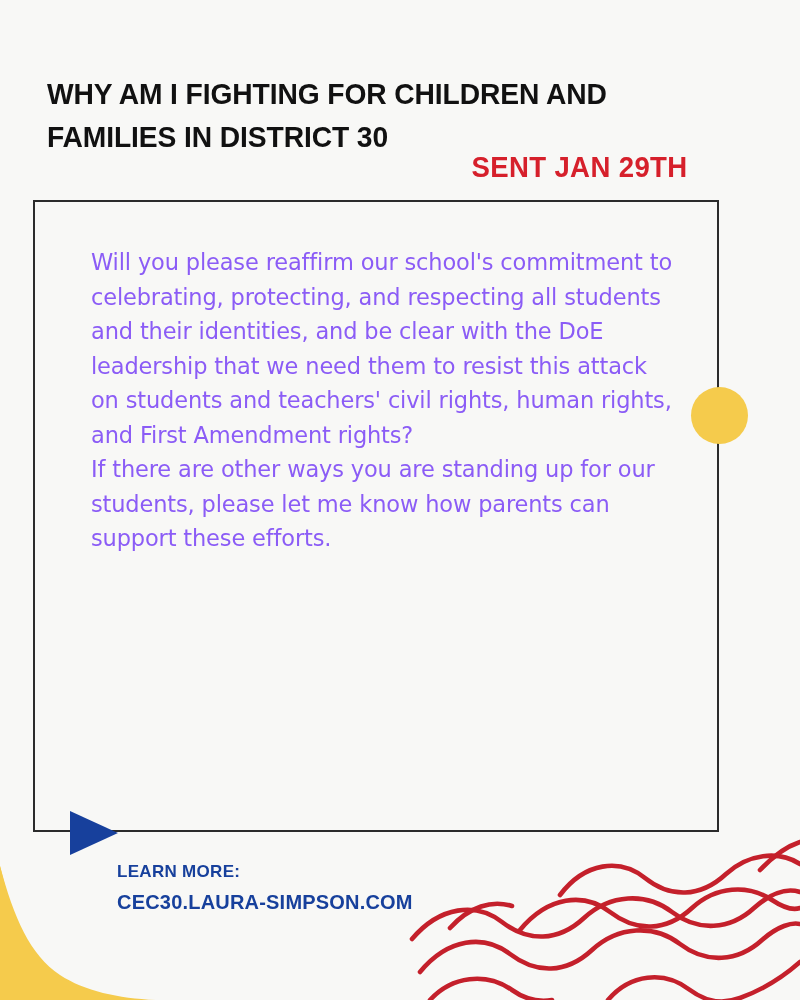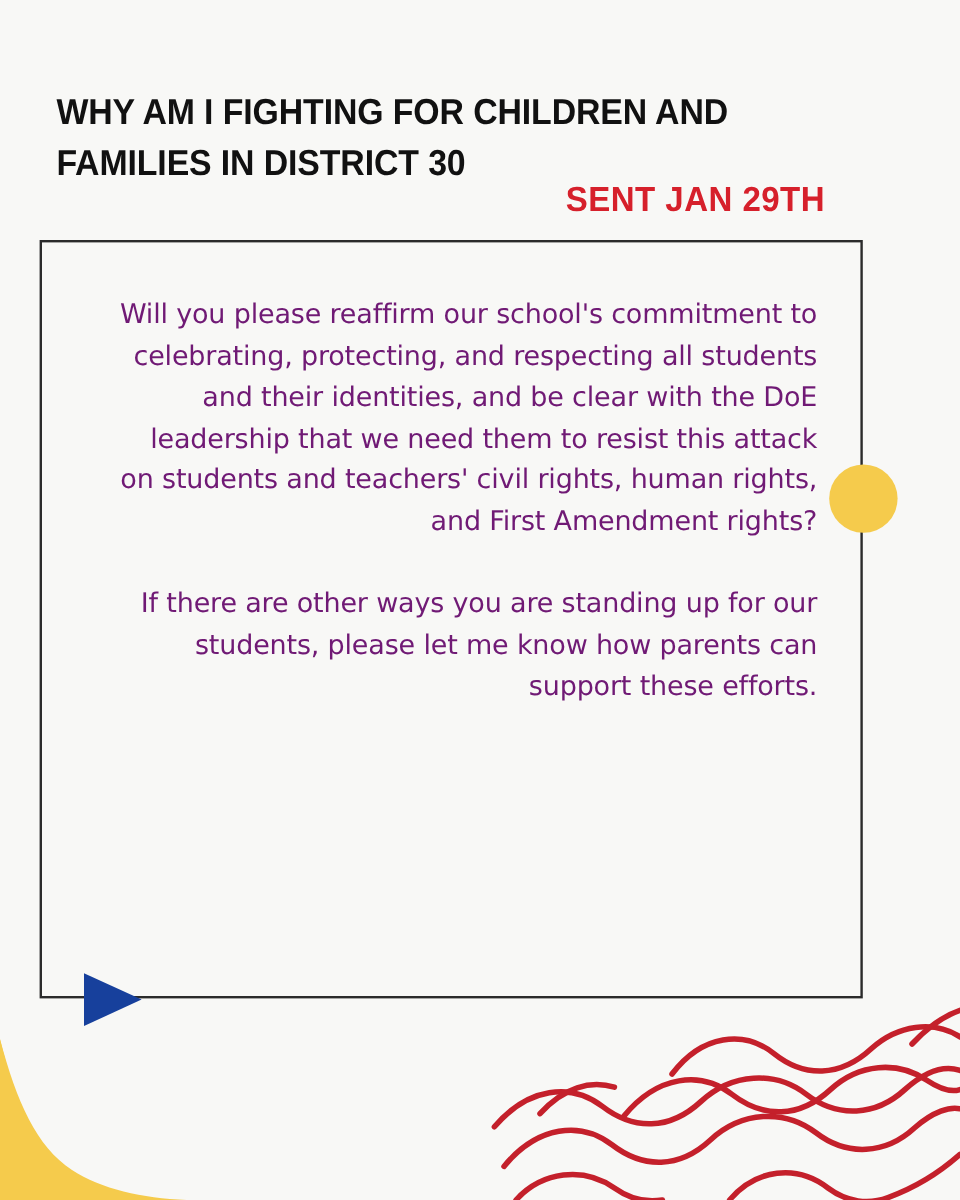--- a/index.html
+++ b/index.html
@@ -77,29 +77,27 @@
   }
 
   .letter-body {
     position: absolute;
     left: 56px;
     top: 43px;
     width: 590px;
     font-family: "DejaVu Sans", sans-serif;
     font-size: 22.5px;
     line-height: 34.5px;
-    color: #701a75;
+    color: #8b5cf6;
     letter-spacing: -0.15px;
-    text-align: right;
   }
   .letter-body p {
     margin: 0;
   }
   .letter-body p + p {
-    margin-top: 34px;
   }
 
   
   .yellow-circle {
     position: absolute;
     left: 691px;
     top: 387px;
     width: 57px;
     height: 57px;
     border-radius: 50%;
@@ -177,14 +175,18 @@
     <div class="letter-body">
       <p>Will you please reaffirm our school's commitment to celebrating, protecting, and respecting all students and their identities, and be clear with the DoE leadership that we need them to resist this attack on students and teachers' civil rights, human rights, and First Amendment rights?</p>
       <p>If there are other ways you are standing up for our students, please let me know how parents can support these efforts.</p>
     </div>
   </div>
 
   <div class="yellow-circle"></div>
 
   <div class="blue-triangle"></div>
 
+  <div class="learn-more">
+    <span class="lm-label">LEARN MORE:</span>
+    <span class="lm-url">CEC30.LAURA-SIMPSON.COM</span>
+  </div>
 
 </div>
 
 </body></html>

